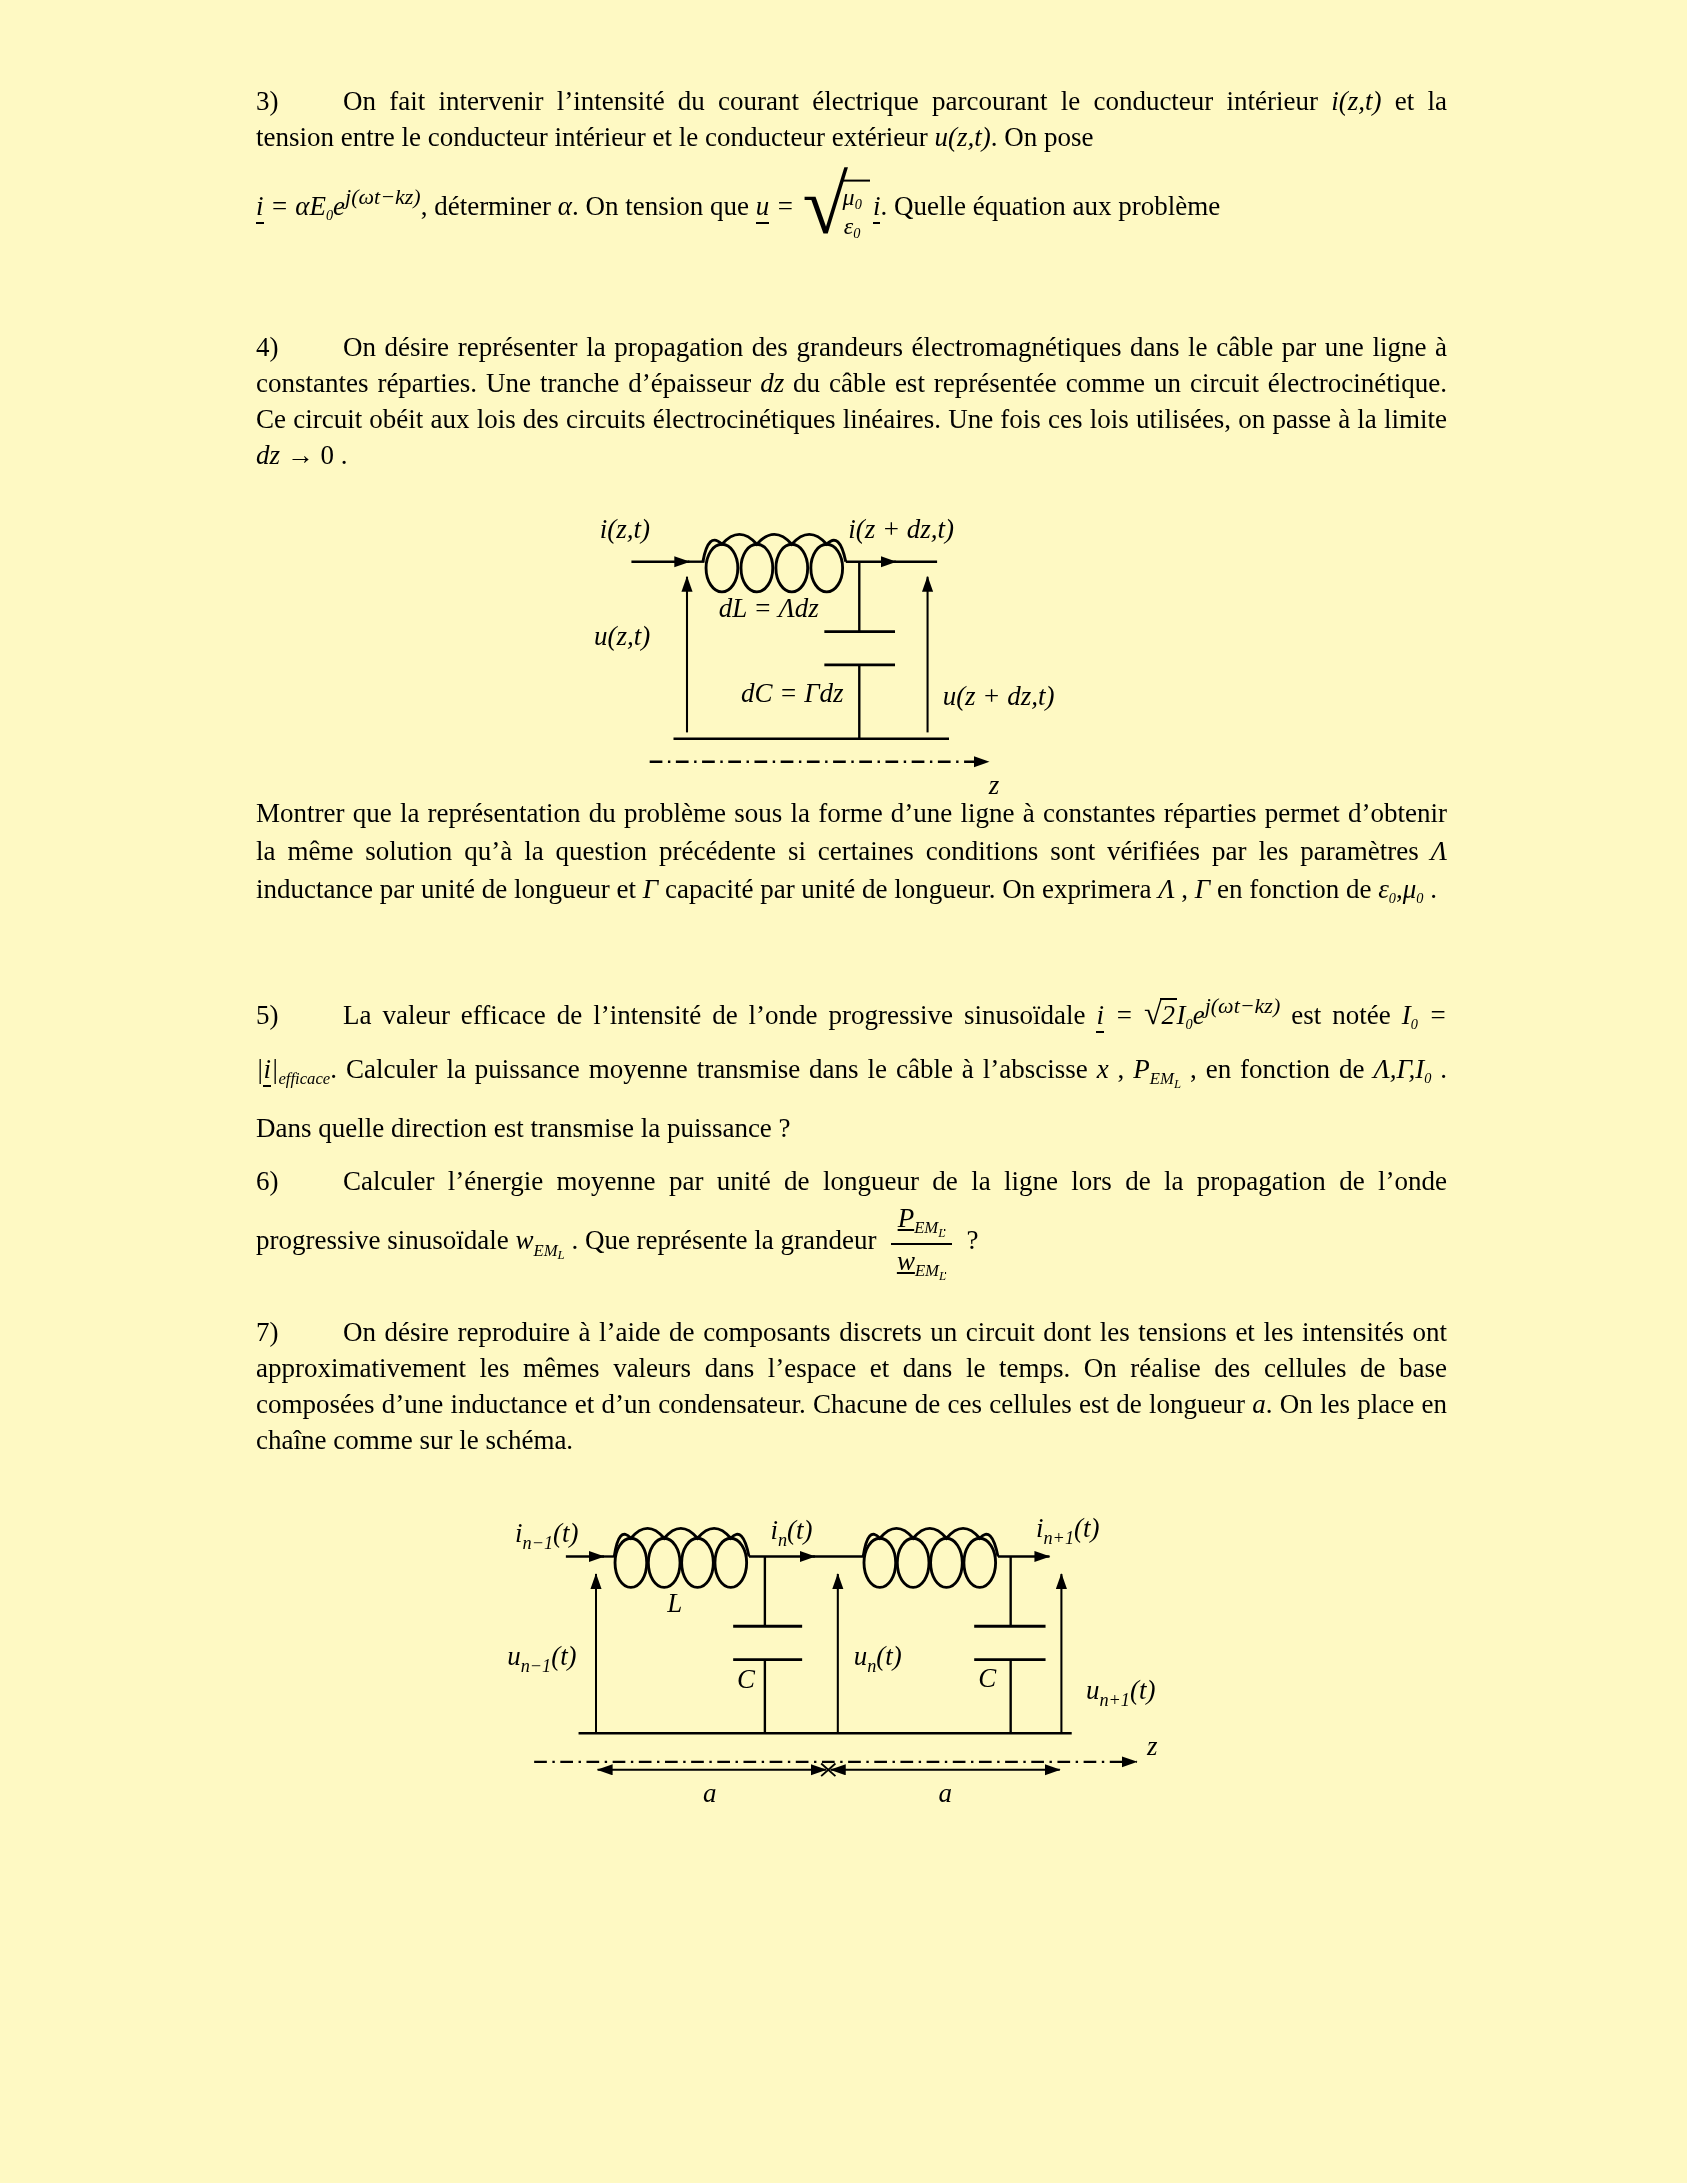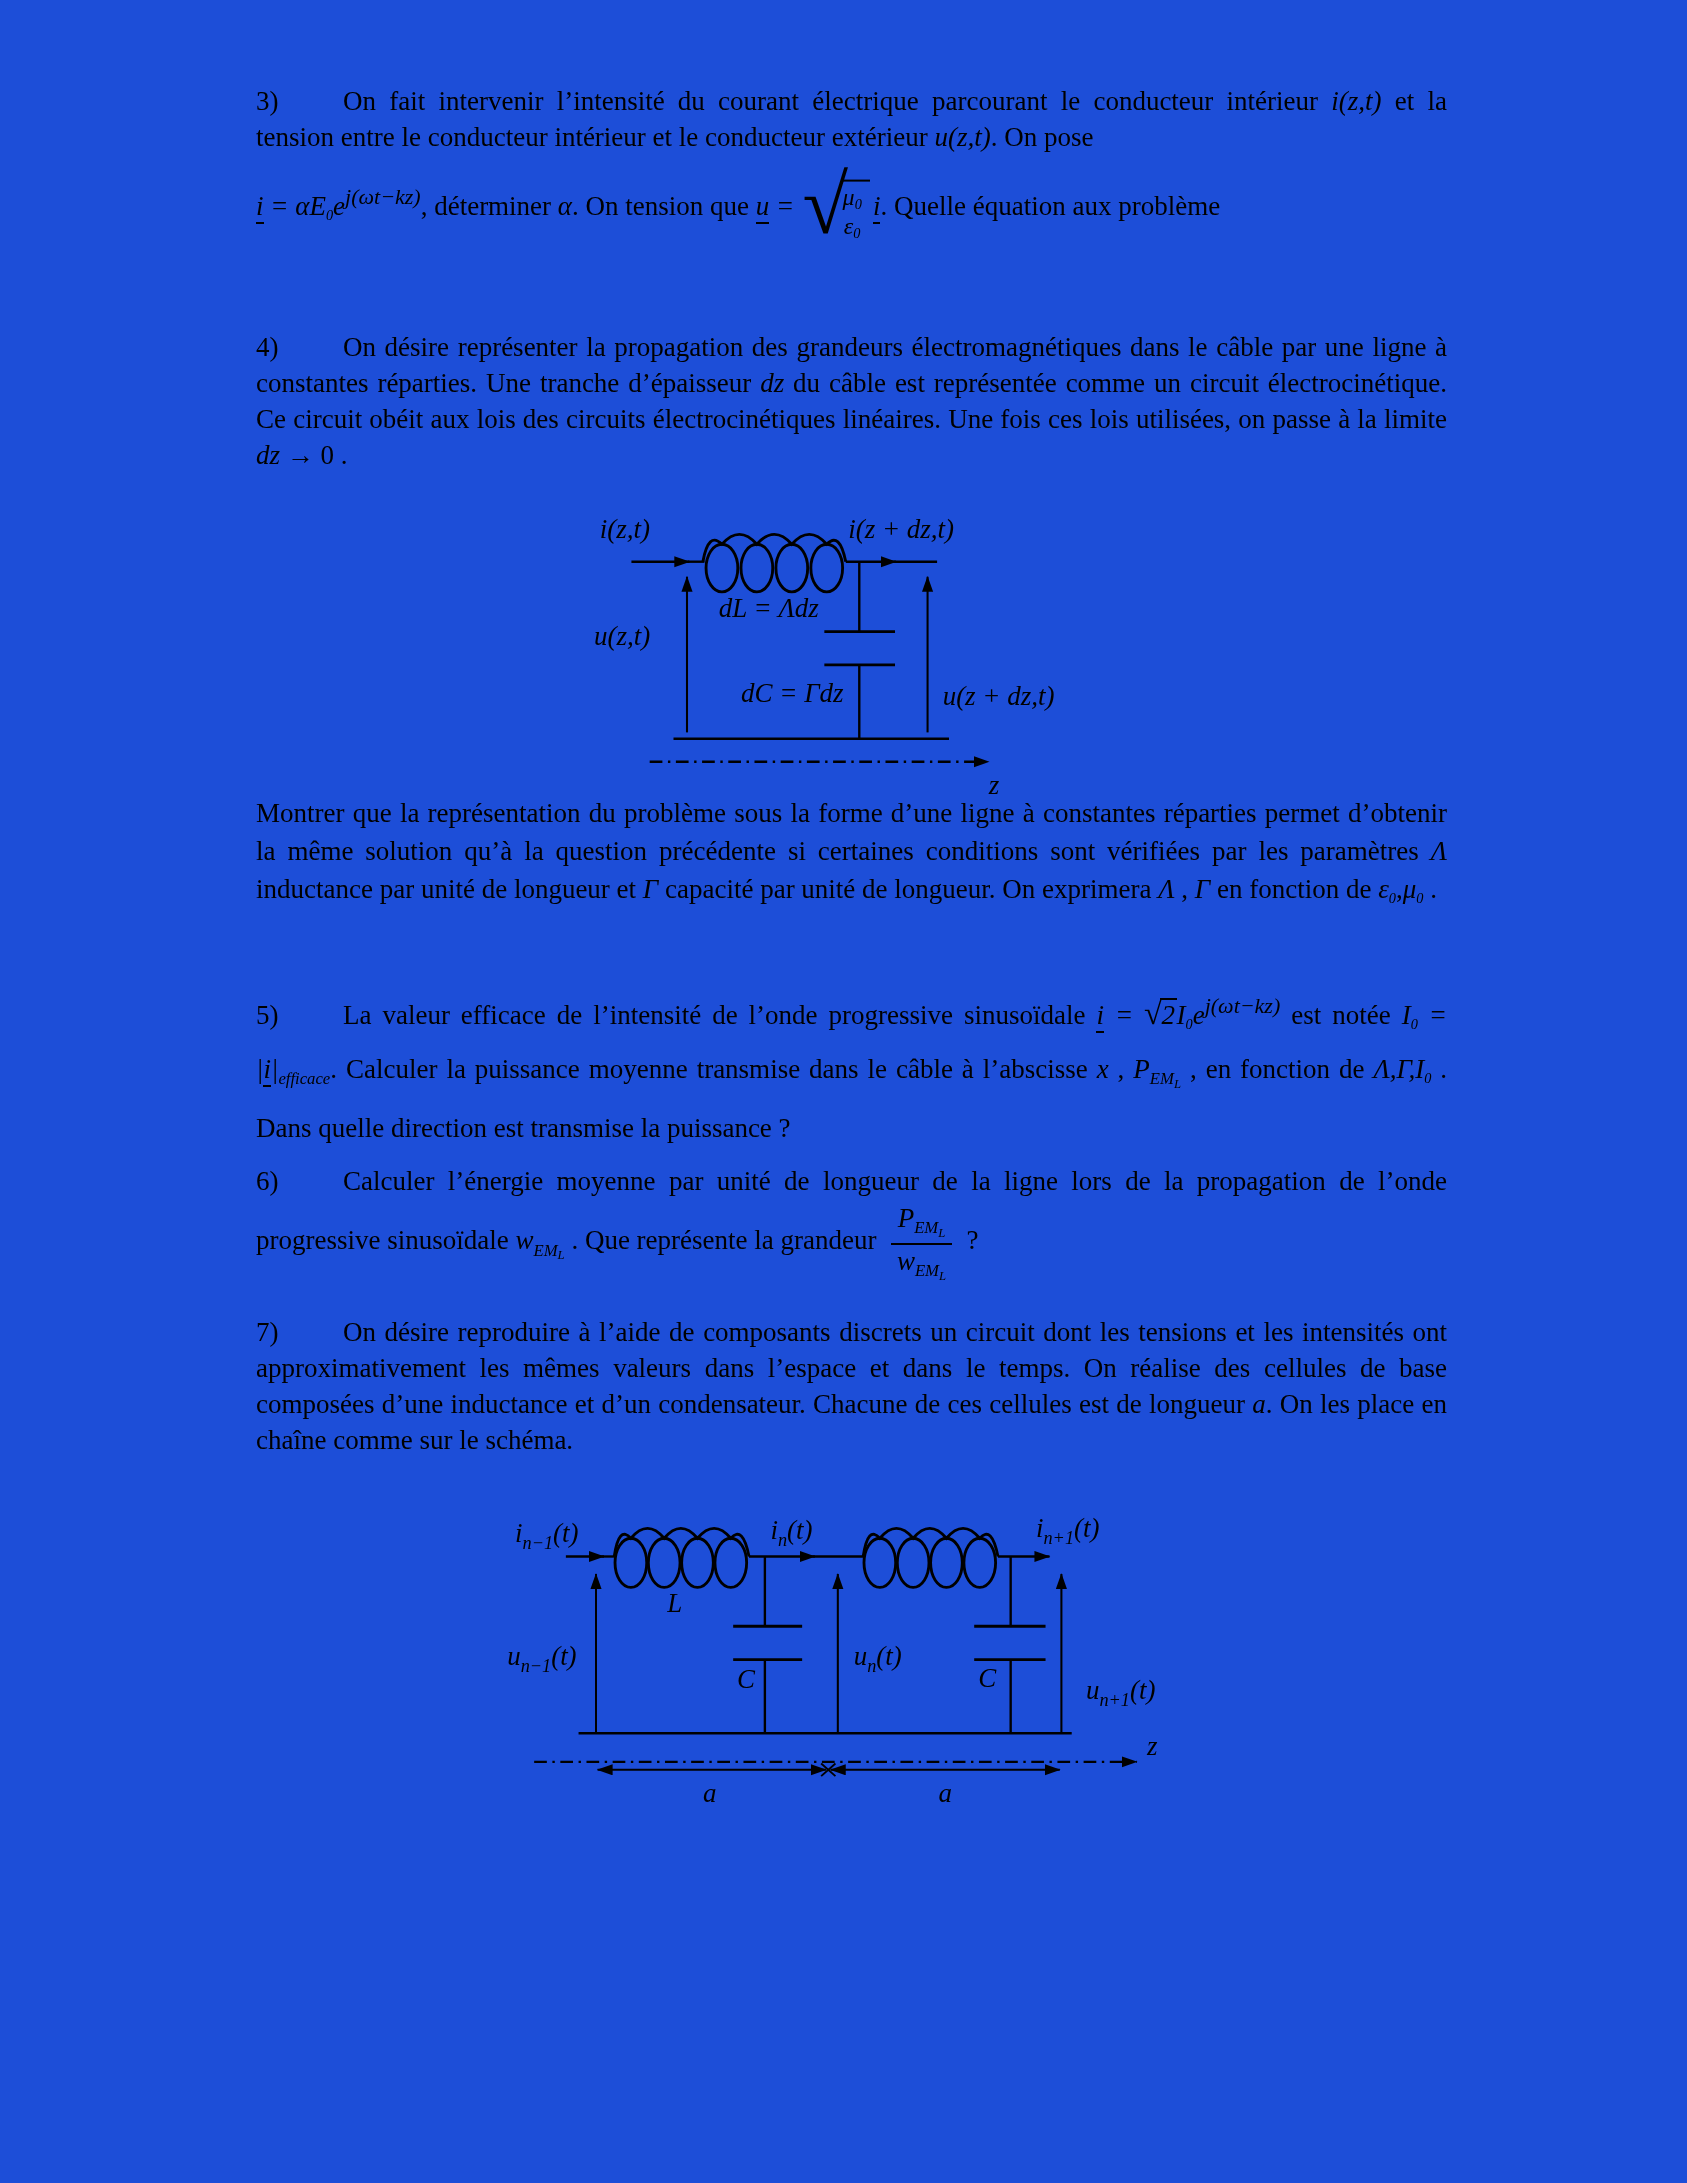--- a/index.html
+++ b/index.html
@@ -1,16 +1,16 @@
 <!DOCTYPE html>
 <html style="font-size:12.7px"><head>
 <meta charset="utf-8">
 <style>
   html,body{margin:0;padding:0;background:#ffffff;}
-  .page{position:relative;width:1687px;height:2183px;background:#1d4ed8;color:#000;
+  .page{position:relative;width:1687px;height:2183px;background:#fef9c3;color:#000;
         font-family:"Liberation Serif","DejaVu Serif",serif;font-size:27px;overflow:hidden;}
   .para{position:absolute;left:256px;width:1191px;text-align:justify;line-height:36px;}
   .qnum{display:inline-block;width:87px;}
   .m{font-style:italic;}
   .uv{font-style:italic;border-bottom:2px solid #000;padding-bottom:0.8px;}
   .sb{font-size:16.7px;vertical-align:-6.4px;font-style:italic;}
   .sb2{font-size:12.7px;vertical-align:-9.5px;font-style:italic;}
   .sp{font-size:22px;vertical-align:11px;font-style:italic;}
   .ssub{font-size:14.3px;vertical-align:-4.8px;font-style:italic;}
   
@@ -18,21 +18,21 @@
   .fwrap{display:inline;}
   .sqrt{display:inline-flex;align-items:center;vertical-align:middle;margin:0 3.2px 0 1.6px;}
   .rad{font-size:83px;font-style:normal;line-height:0;letter-spacing:-4px;transform:translateY(-4px);}
   .stack{display:inline-flex;flex-direction:column;align-items:center;border-top:2.8px solid #000;
          font-size:24px;line-height:1.12;padding:2.4px 8px 0 1.6px;margin-left:-3.2px;transform:translateY(1.6px);}
   
   .r2{font-size:33px;font-style:normal;letter-spacing:-2.4px;}
   .v2{font-style:italic;border-top:2.4px solid #000;padding:0 1.6px;}
   
   .bigfrac{display:inline-flex;flex-direction:column;align-items:center;vertical-align:middle;
-           margin:0 8px;line-height:1.25;}
+           margin:0 8px;line-height:1.25;text-decoration:underline;}
   .bigfrac .ftop{border-bottom:2.4px solid #000;padding:0 6.4px 1.6px 6.4px;}
   .bigfrac .fbot{padding-top:0;}
   .footer{position:absolute;left:0;width:1687px;text-align:center;font-size:27px;}
   svg{position:absolute;overflow:visible;}
   .dlabel{font-family:"Liberation Serif","DejaVu Serif",serif;font-style:italic;font-size:34px;fill:#000;}
   .tsub{font-size:23px;}
   .wire{stroke:#000;stroke-width:3;fill:none;}
   .coil{stroke:#000;stroke-width:3.6;fill:none;}
   .plate{stroke:#000;stroke-width:3.6;fill:none;}
   .varrow{stroke:#000;stroke-width:2.6;fill:none;}

